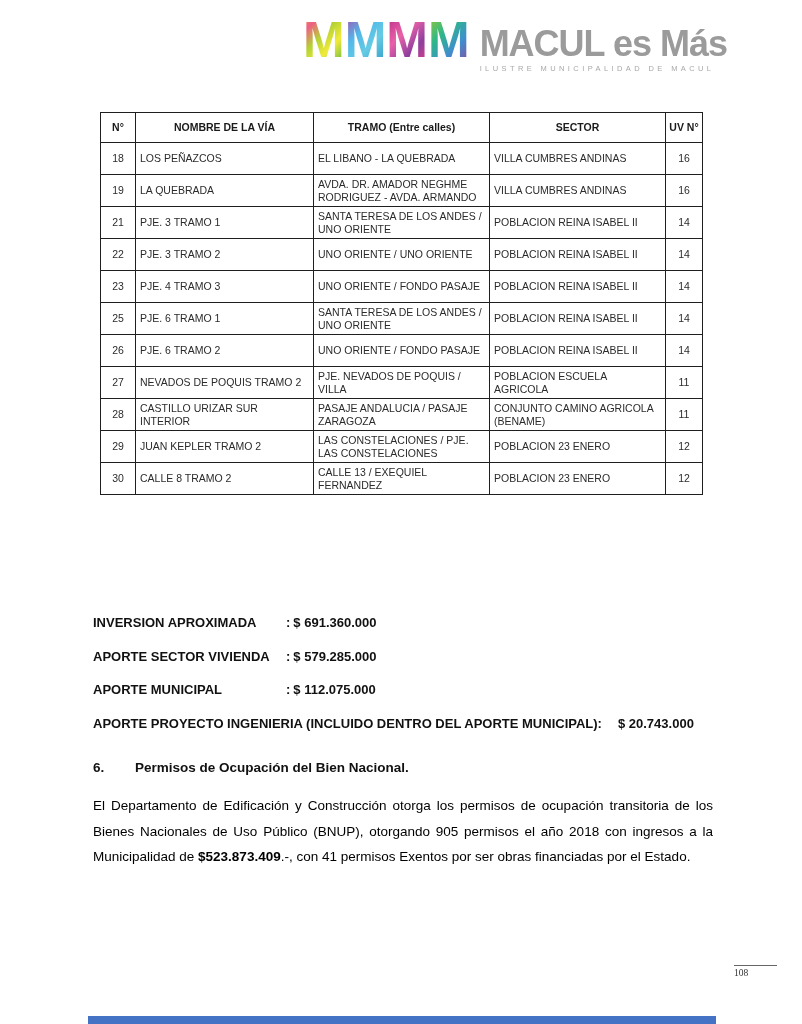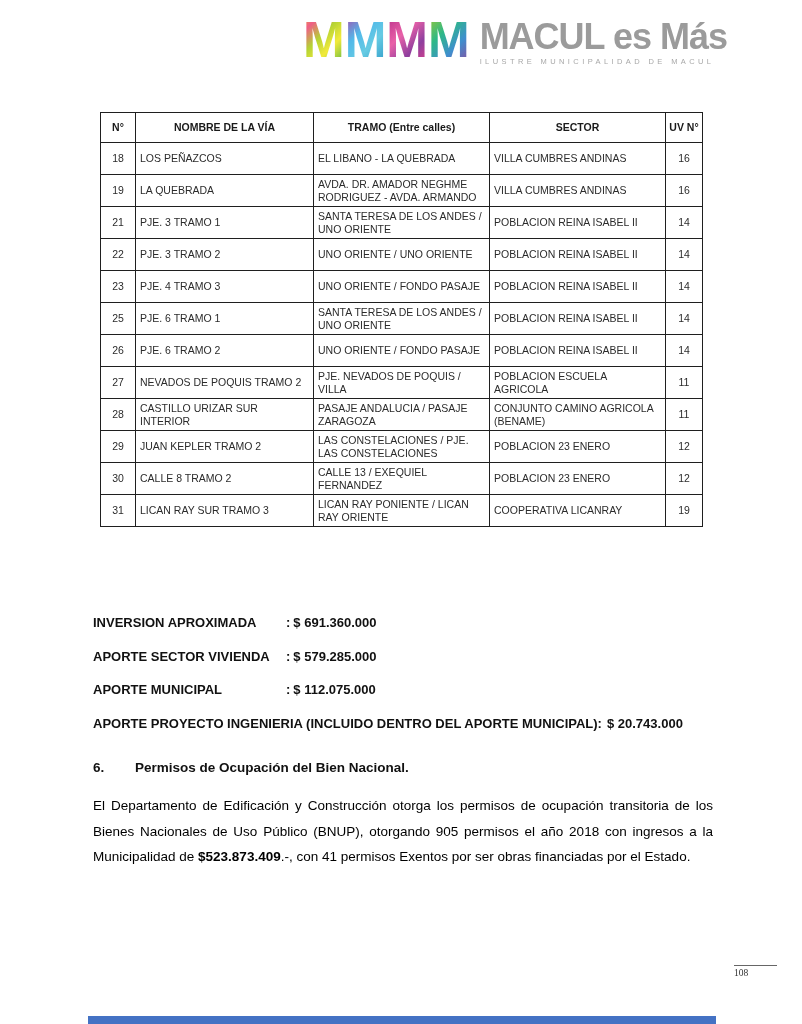--- a/index.html
+++ b/index.html
@@ -8,21 +8,21 @@
   .page { position:relative; width:802px; height:1024px; background:#ffffff; overflow:hidden; }
 
   
   .logo { position:absolute; left:303px; top:14px; display:flex; align-items:flex-start; }
   .mmmm { display:flex; font-weight:bold; font-size:50px; line-height:48px; letter-spacing:-3px; margin-top:2px; }
   .mmmm span { -webkit-background-clip:text; background-clip:text; color:transparent; padding-right:3px; }
   .m1 { background-image:linear-gradient(135deg,#e8a33d 0%,#ef5e86 18%,#b5d334 42%,#f2ea3a 66%,#76c043 92%); }
   .m2 { background-image:linear-gradient(135deg,#9b59b6 5%,#52b9e9 35%,#66cbe3 62%,#3fa9d0 88%); }
   .m3 { background-image:linear-gradient(135deg,#c2398f 8%,#e961a8 38%,#8e3f9e 68%,#d5408c 95%); }
   .m4 { background-image:linear-gradient(135deg,#8bc540 5%,#2eb887 35%,#3f8fce 65%,#7e57a5 92%); }
-  .brand { margin-left:10px; margin-top:6px; }
+  .brand { margin-left:10px; margin-top:13px; }
   .brand-name { font-weight:bold; font-size:36px; line-height:34px; letter-spacing:-1px; color:#9b9b9b; white-space:nowrap; }
   .brand-sub { font-size:7.5px; letter-spacing:3.4px; color:#a8a8a8; margin-top:3px; white-space:nowrap; }
 
   
   .roads-table { position:absolute; left:100px; top:112px; width:602px;
                  border-collapse:collapse; table-layout:fixed;
                  font-size:10.5px; color:#2b2b2b; }
   .roads-table th, .roads-table td { border:1.5px solid #1f1f1f; line-height:13px; overflow:hidden; }
   .roads-table th { font-weight:bold; font-size:10.5px; text-align:center; height:30px; color:#1a1a1a; }
   .roads-table td { height:32px; padding:2px 4px; }
@@ -161,39 +161,32 @@
           <td class="col-sector">POBLACION 23 ENERO</td>
           <td class="col-uv">12</td>
         </tr>
         <tr>
           <td class="col-num">30</td>
           <td class="col-via">CALLE 8 TRAMO 2</td>
           <td class="col-tramo">CALLE 13 / EXEQUIEL FERNANDEZ</td>
           <td class="col-sector">POBLACION 23 ENERO</td>
           <td class="col-uv">12</td>
         </tr>
-        <tr>
-          <td class="col-num">31</td>
-          <td class="col-via">LICAN RAY  SUR TRAMO 3</td>
-          <td class="col-tramo">LICAN RAY PONIENTE / LICAN RAY ORIENTE</td>
-          <td class="col-sector">COOPERATIVA LICANRAY</td>
-          <td class="col-uv">19</td>
-        </tr>
       </tbody>
   </table>
 
   <div class="investments">
     <div>
         <div class="inv-line"><span class="inv-label">INVERSION APROXIMADA</span><span class="inv-sep">:</span><span>$ 691.360.000</span></div>
         <div class="inv-line"><span class="inv-label">APORTE SECTOR VIVIENDA</span><span class="inv-sep">:</span><span>$ 579.285.000</span></div>
         <div class="inv-line"><span class="inv-label">APORTE MUNICIPAL</span><span class="inv-sep">:</span><span>$ 112.075.000</span></div>
       </div>
     <div class="inv-line">
       <span>APORTE PROYECTO INGENIERIA (INCLUIDO DENTRO DEL APORTE MUNICIPAL):</span>
-      <span style="margin-left:5px;">$ 20.743.000</span>
+      <span style="margin-left:16px;">$ 20.743.000</span>
     </div>
   </div>
 
   <div class="section-heading">
     <span class="section-number">6.</span>
     <span>Permisos de Ocupación del Bien Nacional.</span>
   </div>
 
   <p class="body-paragraph"><span>El Departamento de Edificación y Construcción otorga los permisos de ocupación transitoria de los Bienes Nacionales de Uso Público (BNUP), otorgando 905 permisos el año 2018 con ingresos a la Municipalidad de </span><b>$523.873.409</b><span>.-, con 41 permisos Exentos por ser obras financiadas por el Estado.</span></p>
 

